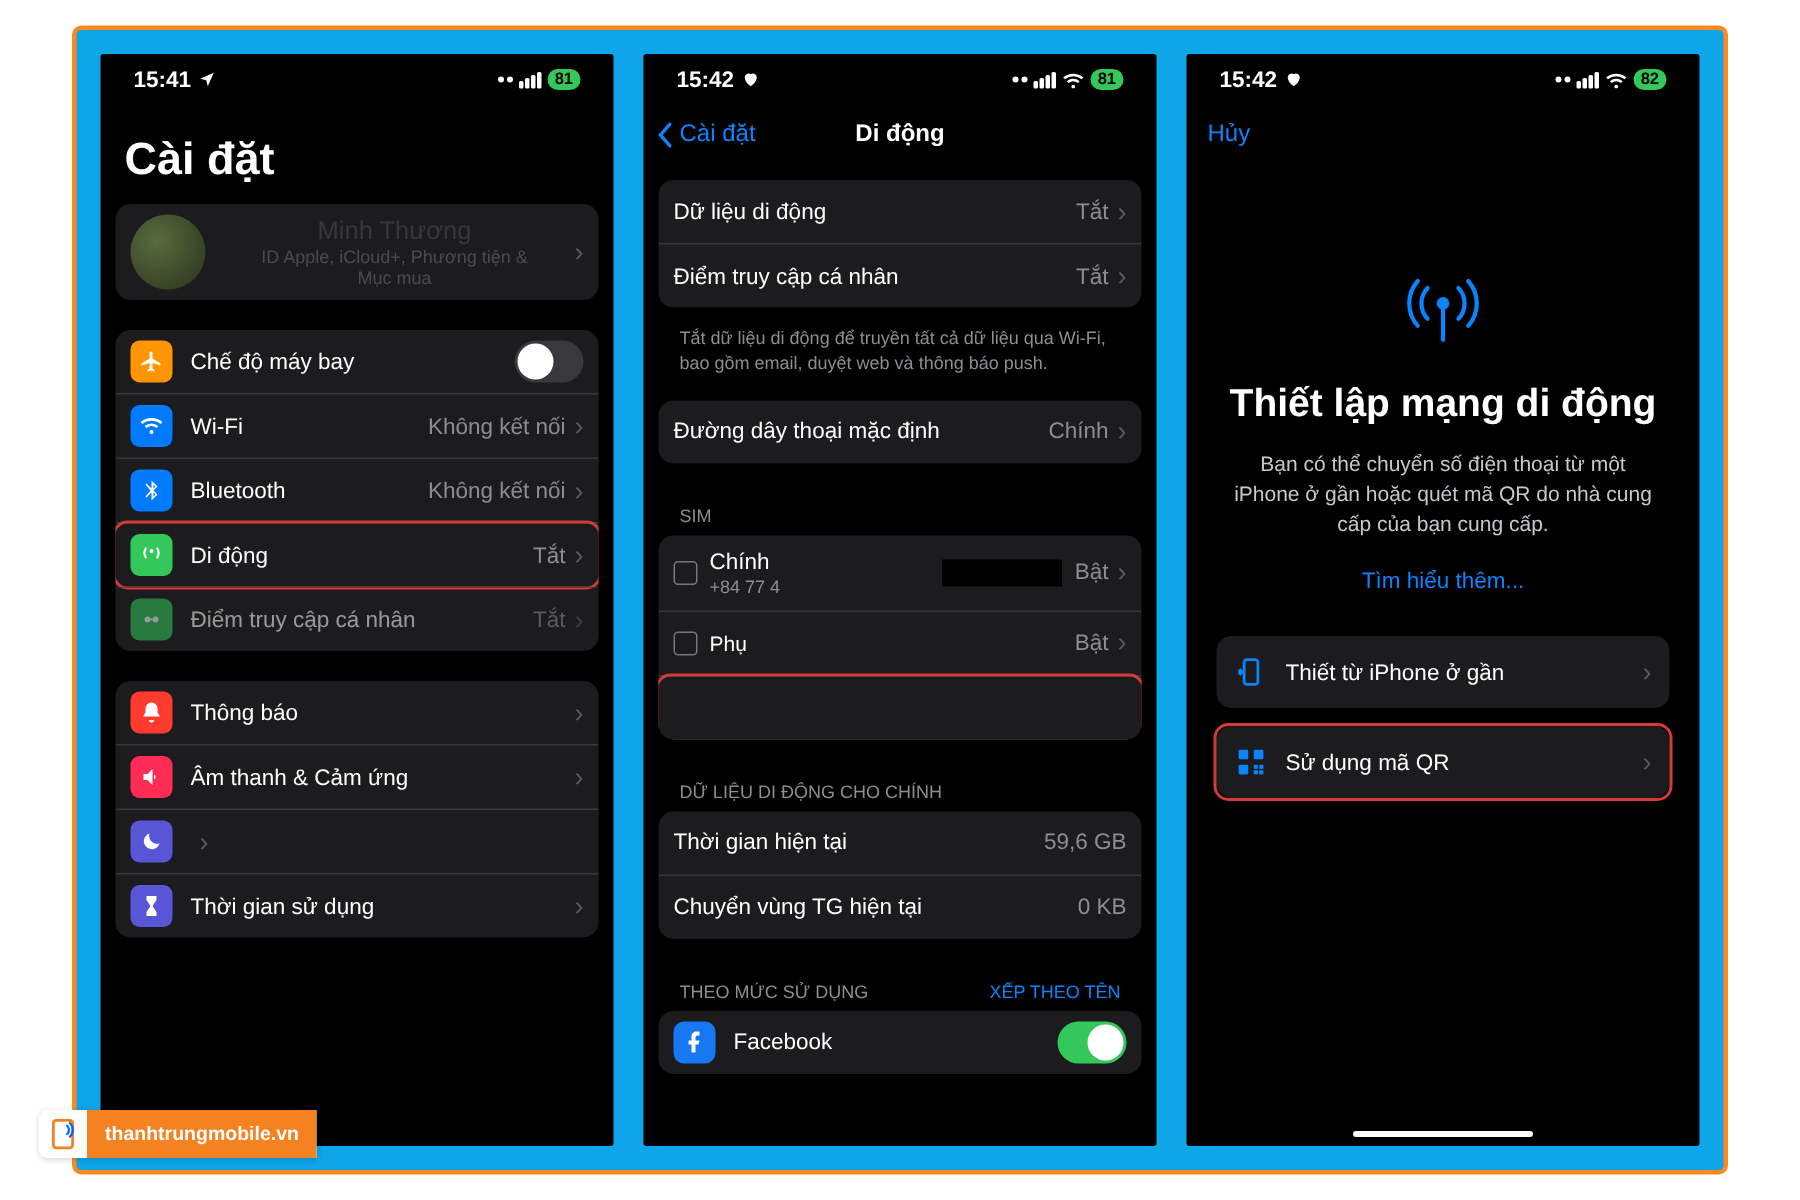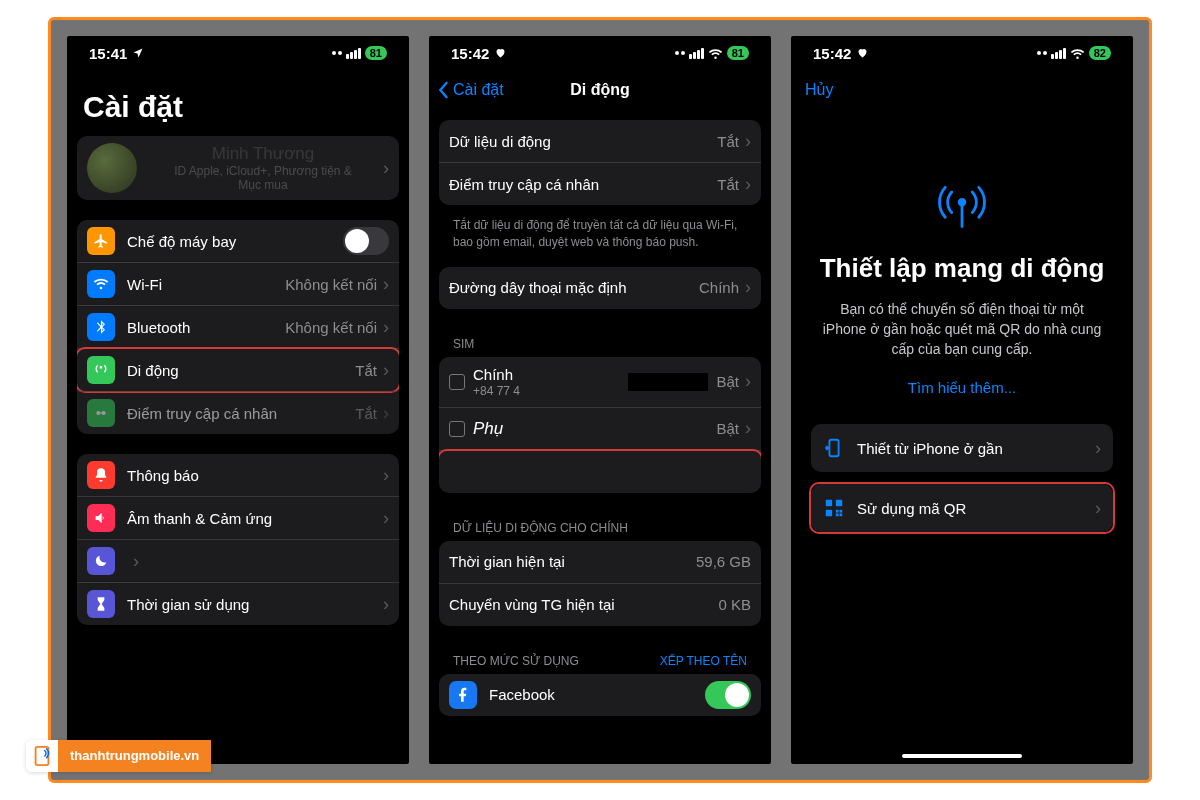--- a/index.html
+++ b/index.html
@@ -11,21 +11,21 @@
     font-family: -apple-system, BlinkMacSystemFont, "Segoe UI", sans-serif;
     overflow: hidden;
     position: relative;
   }
   .outer-frame {
     position: absolute;
     left: 48px; top: 17px;
     width: 1104px; height: 766px;
     border: 3px solid #ff8a1f;
     border-radius: 6px;
-    background: #737373;
+    background: #0ea5e9;
     display: flex;
     gap: 20px;
     padding: 16px;
     box-sizing: border-box;
   }
   .phone {
     flex: 1;
     background: #000;
     border-radius: 2px;
     color: #fff;
@@ -440,21 +440,21 @@
             <div style="font-size:15px;">Chính</div>
             <div class="sub">+84 77 4</div>
           </div>
           <div style="width:80px;height:18px;background:#000;margin-right:8px;"></div>
           <div class="row-value">Bật</div>
           <span class="chev">›</span>
         </div>
         <div class="row sim-row" style="height:42px;">
           <div class="sim-badge"></div>
           <div class="main-col">
-            <div style="font-size:17px;font-style:italic;">Phụ</div>
+            <div style="font-size:14px;">Phụ</div>
           </div>
           <div class="row-value">Bật</div>
           <span class="chev">›</span>
         </div>
         <div class="row" style="position:relative;">
           <div class="highlight-red" style="left:-2px;right:-2px;top:-2px;bottom:-2px;"></div>
         </div>
       </div>
 
       <div class="section-header">

